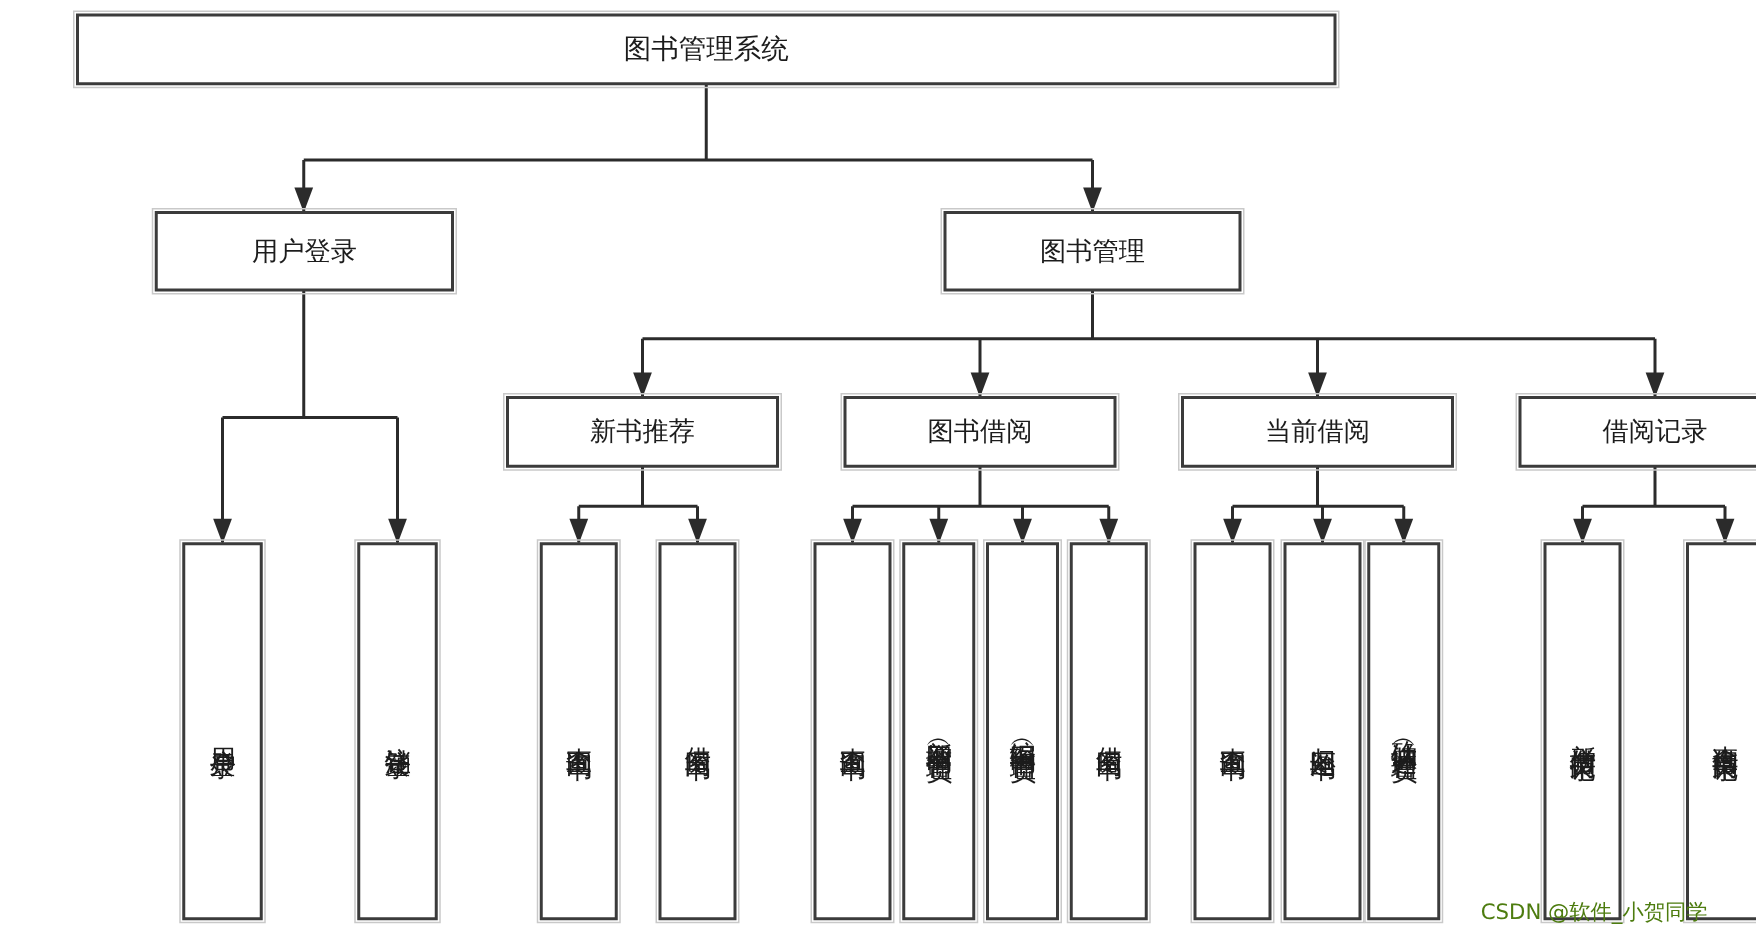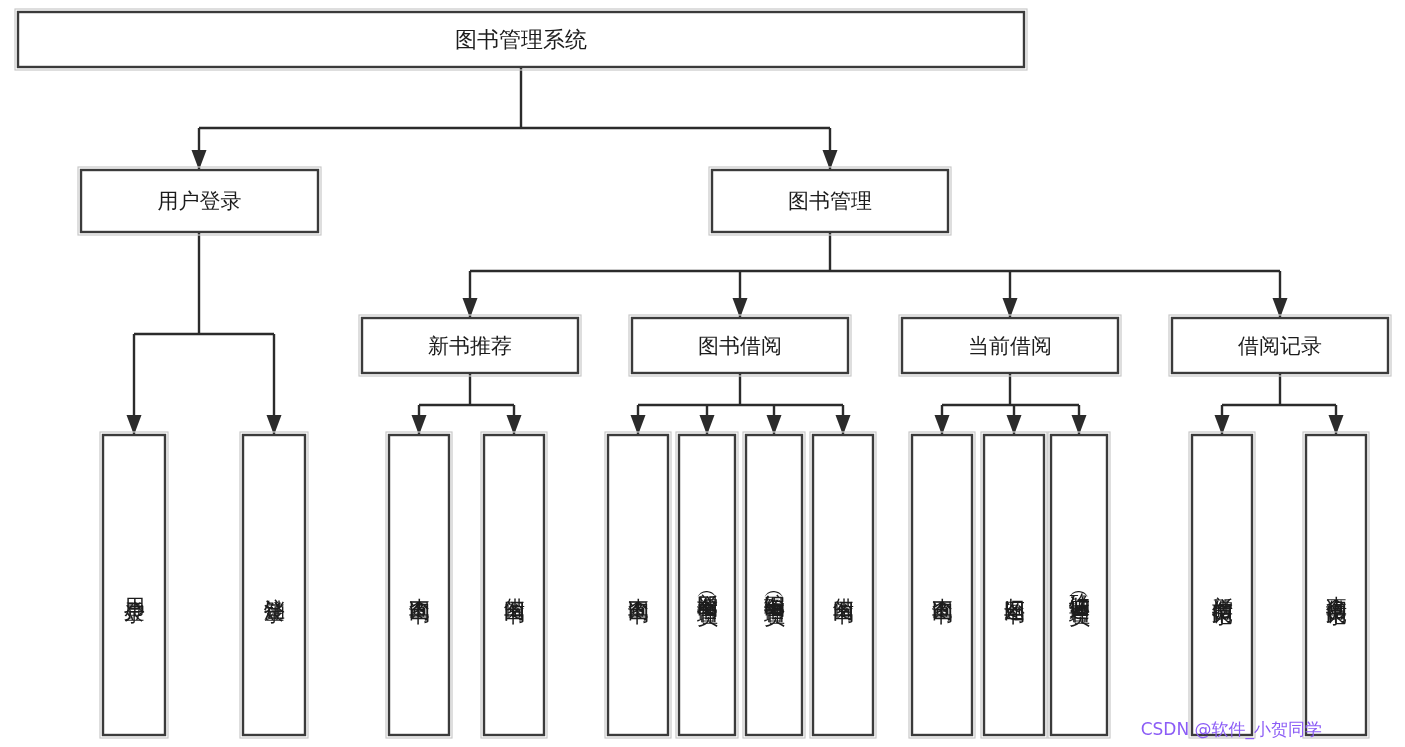--- a/index.html
+++ b/index.html
@@ -11,20 +11,21 @@
     width: 1405px;
     height: 747px;
     font-family: "DejaVu Sans", "Liberation Sans", sans-serif;
     overflow: hidden;
     position: relative;
   }
   #diagram-root {
     position: relative;
     width: 1330px;
     height: 747px;
+    margin-left: 44px;
   }
   svg#flow-svg {
     position: absolute;
     left: 0;
     top: 0;
     width: 1405px;
     height: 747px;
     display: block;
   }
   .node-rect {
@@ -76,21 +77,21 @@
   .arrow-head {
     fill: #2b2b2b;
     stroke: none;
   }
   .watermark {
     position: absolute;
     right: 8px;
     bottom: 6px;
     font-family: "DejaVu Sans", "Liberation Sans", sans-serif;
     font-size: 17px;
-    color: #8b5cf6;
+    color: #4d7c0f;
     white-space: nowrap;
     user-select: none;
   }
 </style>
 </head>
 <body>
 
 <div id="diagram-root">
   <svg id="flow-svg" viewBox="0 0 1405 747">
     <g id="connectors-layer">

